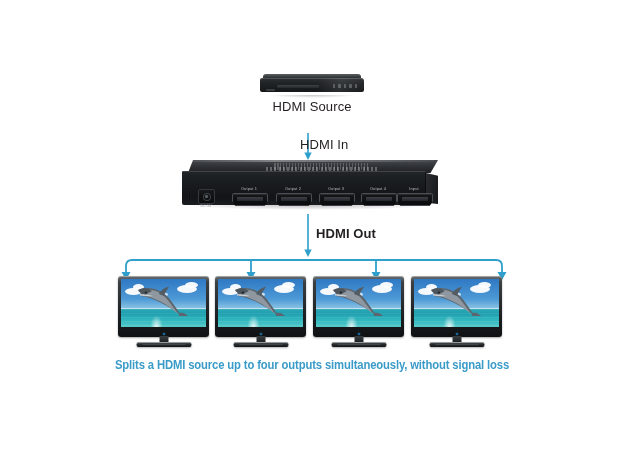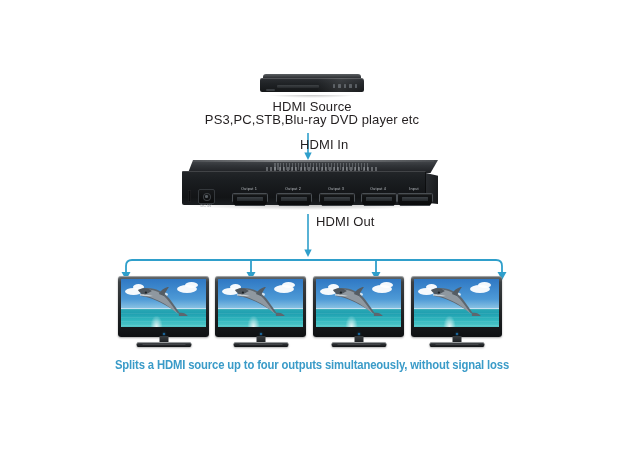--- a/index.html
+++ b/index.html
@@ -205,21 +205,20 @@
           <i></i>
           <i></i>
           <i></i>
       </div>
       <div class="pl-logo"></div>
     </div>
     <div class="pl-shadow"></div>
   </div>
 
   <div class="lbl c" style="left:312px;top:100px;">HDMI Source</div>
-  <div class="lbl c" style="left:312px;top:113px;">PS3,PC,STB,Blu-ray DVD player etc</div>
 
   <div class="conn" style="left:304px;top:133px;">
     <svg width="20" height="28" viewBox="0 0 20 28">
       <line x1="4" y1="0" x2="4" y2="20" stroke="#2f9fcb" stroke-width="1.6"></line>
       <polygon points="4,27 0.3,19.5 7.7,19.5" fill="#2f9fcb"></polygon>
     </svg>
   </div>
   <div class="lbl" style="left:300px;top:138px;">HDMI  In</div>
 
   <div id="splitter">
@@ -259,21 +258,21 @@
     </div>
     <div class="sp-shadow"></div>
   </div>
 
   <div class="conn" style="left:304px;top:214px;">
     <svg width="20" height="44" viewBox="0 0 20 44">
       <line x1="4" y1="0" x2="4" y2="36" stroke="#2f9fcb" stroke-width="1.6"></line>
       <polygon points="4,43 0.3,35.5 7.7,35.5" fill="#2f9fcb"></polygon>
     </svg>
   </div>
-  <div class="lbl" style="left:316px;top:215px;">HDMI Out</div>
+  <div class="lbl" style="left:316px;top:227px;font-weight:bold;">HDMI Out</div>
 
   <div class="conn" style="left:118px;top:258px;">
     <svg width="392" height="22" viewBox="0 0 392 22">
       <path d="M 8 16 L 8 8 Q 8 2 14 2 L 378 2 Q 384 2 384 8 L 384 16" fill="none" stroke="#2f9fcb" stroke-width="1.8" stroke-linecap="round"></path>
       <line x1="133" y1="2" x2="133" y2="16" stroke="#2f9fcb" stroke-width="1.8"></line>
       <line x1="258" y1="2" x2="258" y2="16" stroke="#2f9fcb" stroke-width="1.8"></line>
       <polygon points="8,22 3.5,14 12.5,14" fill="#2f9fcb"></polygon>
       <polygon points="133,22 128.5,14 137.5,14" fill="#2f9fcb"></polygon>
       <polygon points="258,22 253.5,14 262.5,14" fill="#2f9fcb"></polygon>
       <polygon points="384,22 379.5,14 388.5,14" fill="#2f9fcb"></polygon>

